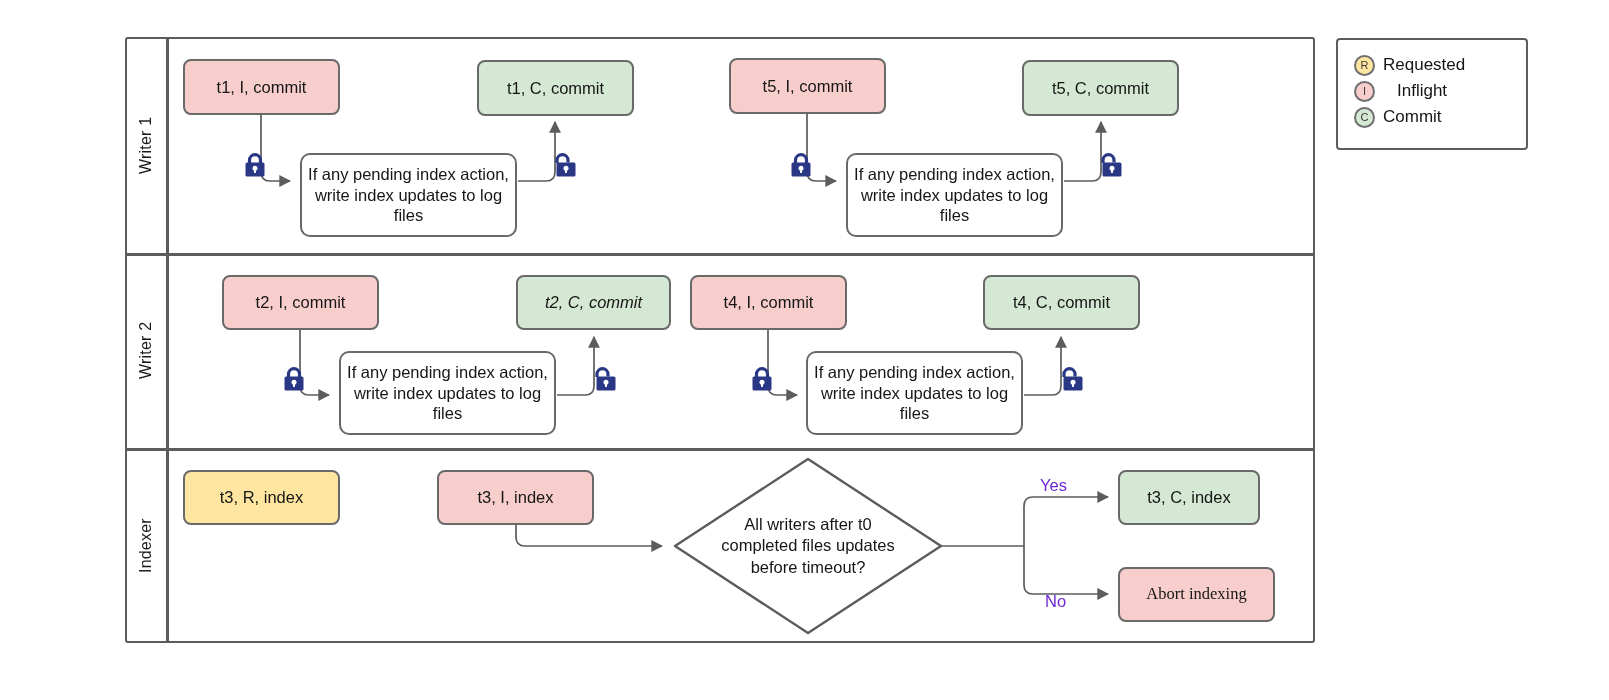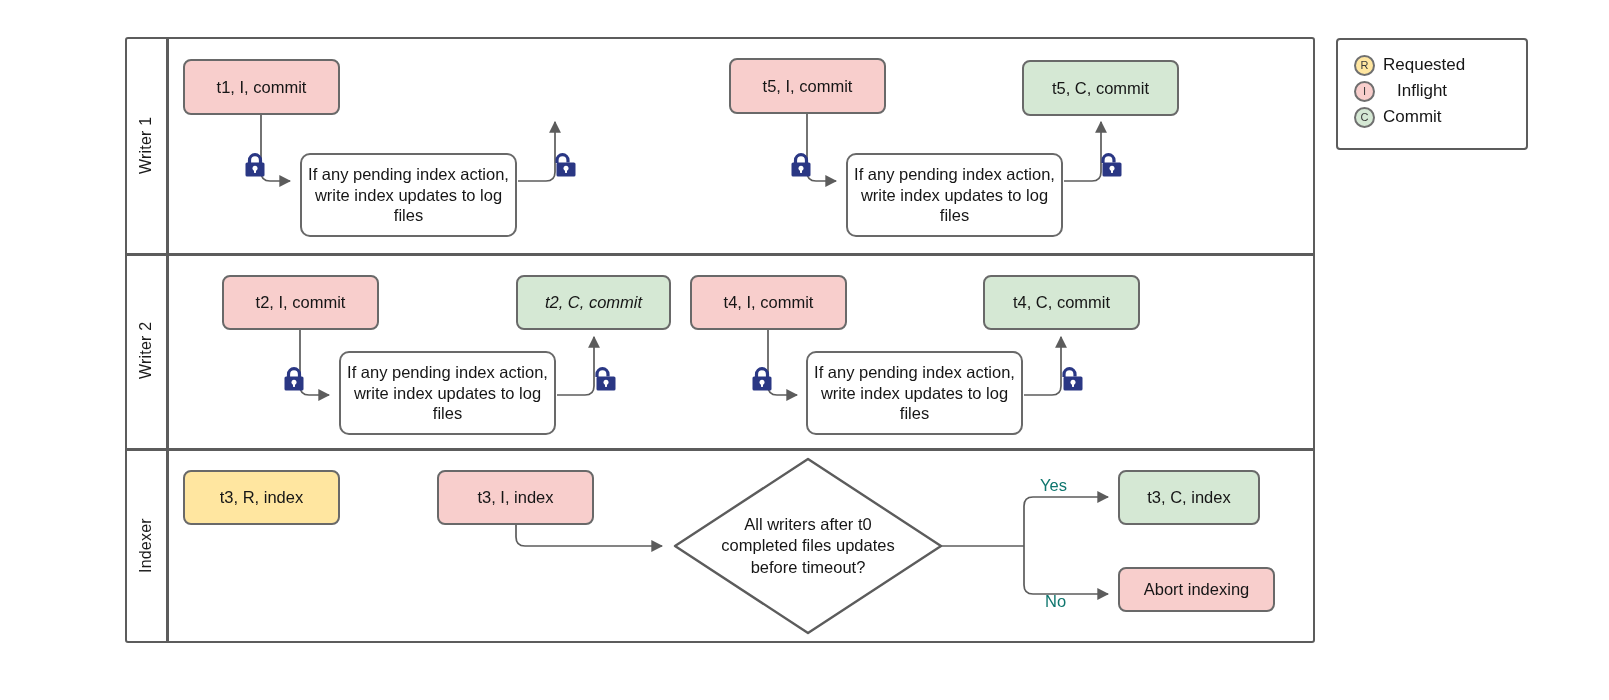--- a/index.html
+++ b/index.html
@@ -67,21 +67,21 @@
     display:flex;align-items:center;justify-content:center;
     text-align:center;
     font-size:16.5px;color:#161616;line-height:1.3;
     pointer-events:none;
   }
 
   
   .edge-label{
     position:absolute;
     font-size:16.5px;
-    color:#0f766e;
+    color:#6d28d9;
     white-space:nowrap;
   }
 
   
   .legend{
     position:absolute;
     border:2.5px solid #5c5c5c;
     border-radius:4px;
     background:#ffffff;
     box-sizing:border-box;
@@ -151,20 +151,21 @@
   <div class="frame" style="left:125px;top:37px;width:1190px;height:606px;"></div>
   <div class="lane-header-divider" style="left:166px;top:37px;height:606px;"></div>
   <div class="lane-divider" style="left:125px;top:253px;width:1190px;"></div>
   <div class="lane-divider" style="left:125px;top:448px;width:1190px;"></div>
 
   <div class="lane-label" style="left:125px;top:37px;width:41px;height:216px;">Writer 1</div>
   <div class="lane-label" style="left:125px;top:253px;width:41px;height:195px;">Writer 2</div>
   <div class="lane-label" style="left:125px;top:448px;width:41px;height:195px;">Indexer</div>
 
   <div class="node pink" style="left:183px;top:59px;width:157px;height:56px;">t1, I, commit</div>
+  <div class="node green" style="left:477px;top:60px;width:157px;height:56px;">t1, C, commit</div>
   <div class="node pink" style="left:729px;top:58px;width:157px;height:56px;">t5, I, commit</div>
   <div class="node green" style="left:1022px;top:60px;width:157px;height:56px;">t5, C, commit</div>
 
   <div class="node white" style="left:300px;top:153px;width:217px;height:84px;">If any pending index action, write index updates to log files</div>
   <div class="node white" style="left:846px;top:153px;width:217px;height:84px;">If any pending index action, write index updates to log files</div>
 
   <div class="node pink" style="left:222px;top:275px;width:157px;height:55px;">t2, I, commit</div>
   <div class="node green" style="left:516px;top:275px;width:155px;height:55px;font-style:italic;">t2, C, commit</div>
   <div class="node pink" style="left:690px;top:275px;width:157px;height:55px;">t4, I, commit</div>
   <div class="node green" style="left:983px;top:275px;width:157px;height:55px;">t4, C, commit</div>
@@ -173,21 +174,21 @@
   <div class="node white" style="left:806px;top:351px;width:217px;height:84px;">If any pending index action, write index updates to log files</div>
 
   <div class="node yellow" style="left:183px;top:470px;width:157px;height:55px;">t3, R, index</div>
   <div class="node pink" style="left:437px;top:470px;width:157px;height:55px;">t3, I, index</div>
 
   <div class="diamond-wrap" style="left:675px;top:459px;width:266px;height:174px;">
     <div class="diamond-text" style="padding:0 36px;box-sizing:border-box;">All writers after t0 completed files updates before timeout?</div>
   </div>
 
   <div class="node green" style="left:1118px;top:470px;width:142px;height:55px;">t3, C, index</div>
-  <div class="node pink" style="left:1118px;top:567px;width:157px;height:45px;">Abort indexing</div>
+  <div class="node pink" style="left:1118px;top:567px;width:157px;height:55px;font-family:Liberation Serif, serif;">Abort indexing</div>
 
   <div class="edge-label" style="left:1040px;top:476px;">Yes</div>
   <div class="edge-label" style="left:1045px;top:592px;">No</div>
 
   <svg class="layer">
 
     <symbol id="lock-closed" viewBox="0 0 24 26">
       <path d="M6.5 11 V8.2 A5.5 5.5 0 0 1 17.5 8.2 V11" fill="none" stroke="#2a3784" stroke-width="3.2"></path>
       <rect x="2.5" y="10.5" width="19" height="14" rx="1.6" fill="#2a3784"></rect>
       <circle cx="12" cy="16.3" r="2.5" fill="#ffffff"></circle>

